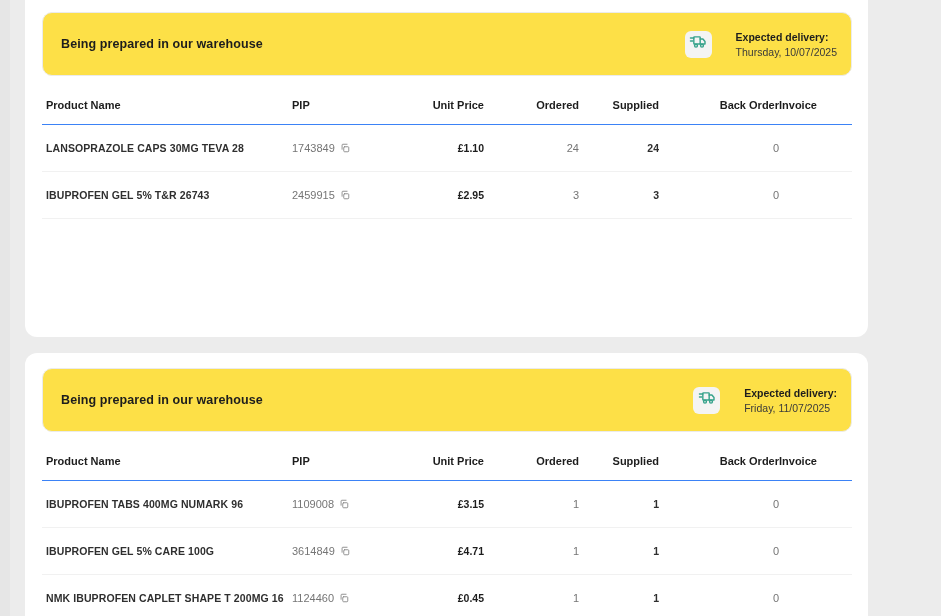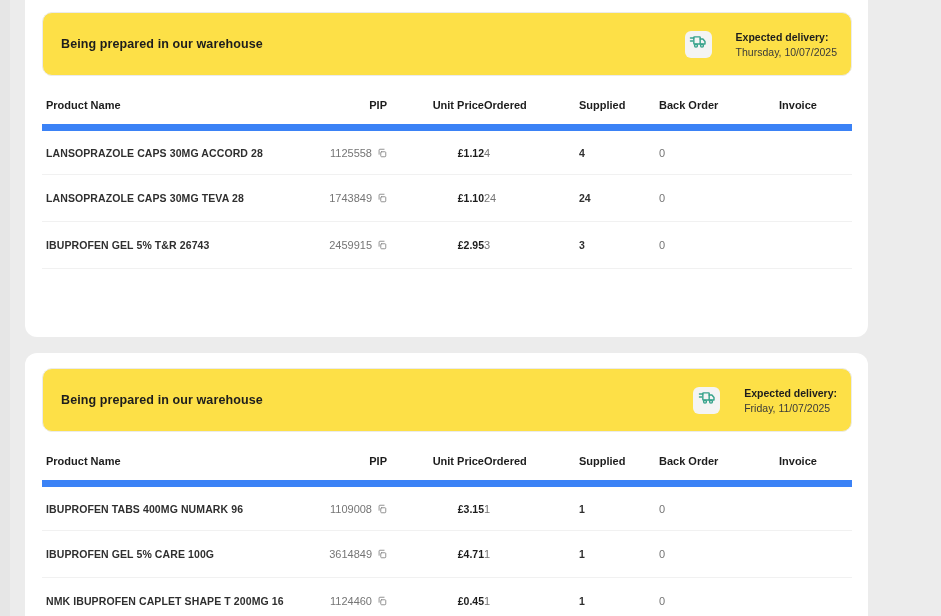--- a/index.html
+++ b/index.html
@@ -45,34 +45,34 @@
 
   table.orders {
     margin:0 16px 0 17px;
     width:810px;
     border-collapse:collapse;
     table-layout:fixed;
   }
   thead th {
     font-size:11px; font-weight:700; color:#1d1d1d;
     padding:23px 0 13px 0;
-    border-bottom:7px solid #3b82f6;
+    border-bottom:1px solid #3b82f6;
     white-space:nowrap;
   }
   tbody td {
     height:47px;
     border-bottom:1px solid #f1f1f1;
     font-size:11px;
     vertical-align:middle;
     white-space:nowrap; overflow:hidden;
   }
   .c0 { text-align:left;  padding-left:4px; }
-  .c1 { text-align:right; }
+  .c1 { text-align:left; }
   .c2 { text-align:right; }
-  .c3, .c4, .c5 { text-align:left; }
+  .c3, .c4, .c5 { text-align:right; }
   .c6 { text-align:left;  padding-left:0; }
 
   td.c0 { font-weight:700; font-size:10.5px; color:#2f2f2f; letter-spacing:0.1px; }
   td.c1 { color:#757575; }
   td.c2 { font-weight:700; font-size:10.5px; color:#1d1d1d; }
   td.c3 { color:#757575; }
   td.c4 { font-weight:700; font-size:10.5px; color:#2f2f2f; }
   td.c5 { color:#757575; }
 
   .copy-btn {
@@ -125,32 +125,20 @@
             <th class="c1">PIP</th>
             <th class="c2">Unit Price</th>
             <th class="c3">Ordered</th>
             <th class="c4">Supplied</th>
             <th class="c5">Back Order</th>
             <th class="c6">Invoice</th>
           </tr>
         </thead>
       <tbody>
           <tr>
-            <td class="c0">LANSOPRAZOLE CAPS 30MG ACCORD 28</td>
-            <td class="c1"><span>1125558</span><span class="copy-btn"><svg width="10" height="10" viewBox="0 0 24 24" fill="none" stroke-width="2.2" stroke-linecap="round" stroke-linejoin="round">
-                  <rect x="9" y="9" width="12" height="12" rx="2"></rect>
-                  <path d="M5 15V5a2 2 0 0 1 2-2h10"></path>
-                </svg></span></td>
-            <td class="c2">£1.12</td>
-            <td class="c3">4</td>
-            <td class="c4">4</td>
-            <td class="c5">0</td>
-            <td class="c6"></td>
-          </tr>
-          <tr>
             <td class="c0">LANSOPRAZOLE CAPS 30MG TEVA 28</td>
             <td class="c1"><span>1743849</span><span class="copy-btn"><svg width="10" height="10" viewBox="0 0 24 24" fill="none" stroke-width="2.2" stroke-linecap="round" stroke-linejoin="round">
                   <rect x="9" y="9" width="12" height="12" rx="2"></rect>
                   <path d="M5 15V5a2 2 0 0 1 2-2h10"></path>
                 </svg></span></td>
             <td class="c2">£1.10</td>
             <td class="c3">24</td>
             <td class="c4">24</td>
             <td class="c5">0</td>
             <td class="c6"></td>

